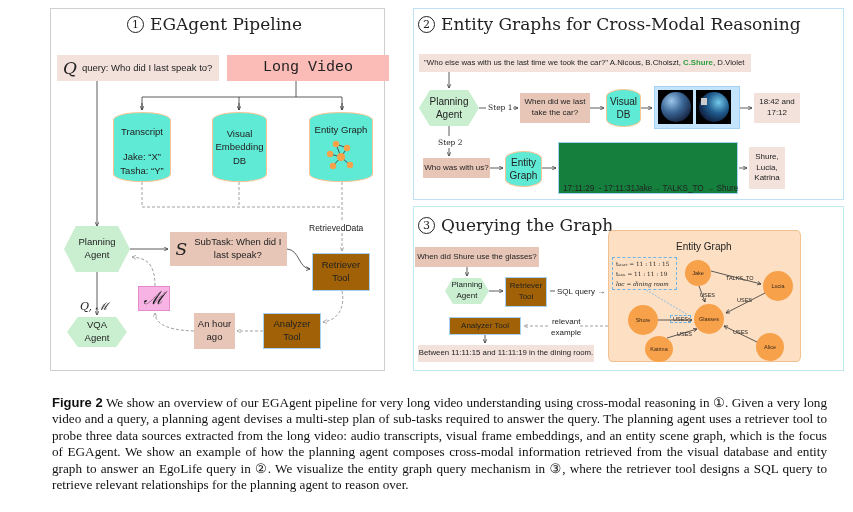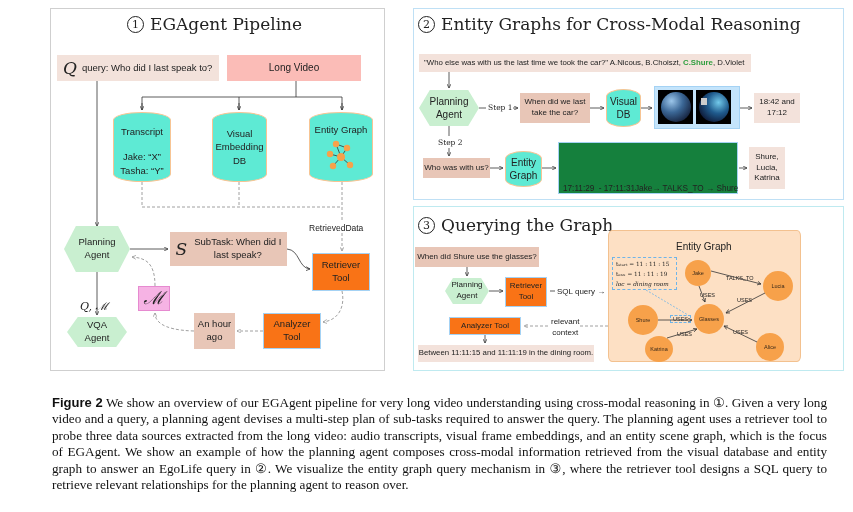--- a/index.html
+++ b/index.html
@@ -8,21 +8,21 @@
   .panel { position: absolute; border: 1px solid #d0d0d0; background: #fff; }
   .panel.p1 { left: 50px; top: 8px; width: 335px; height: 363px; border-color: #cfcfcf; }
   .panel.p2 { left: 413px; top: 8px; width: 431px; height: 192px; border-color: #bfe0f5; }
   .panel.p3 { left: 413px; top: 206px; width: 431px; height: 165px; border-color: #bfeaf0; }
   .ptitle { position: absolute; font-family: "DejaVu Serif", serif; font-size: 17px; color: #222; white-space: nowrap; }
   .circ { display: inline-block; width: 17px; height: 17px; border: 1.3px solid #222; border-radius: 50%; font-size: 11px; text-align: center; line-height: 15px; margin-right: 6px; vertical-align: 2px; font-family: "DejaVu Serif", serif; }
   .box { position: absolute; display: flex; align-items: center; justify-content: center; text-align: center; font-size: 9.5px; line-height: 1.35; color: #222; }
   .beige { background: #f3e2db; }
   .salmon { background: #e8c6b7; }
   .pink { background: #fbbcb7; }
-  .blue { background: #f97316; border: 1px solid #a4d2f4; }
+  .blue { background: #a16207; border: 1px solid #a4d2f4; }
   .hex { background: #c9efd0; clip-path: polygon(18% 0, 82% 0, 100% 50%, 82% 100%, 18% 100%, 0 50%); }
   .cyl { position: absolute; background: #5eead4; border: 1px solid #f7c493; border-radius: 50% / 8px; display: flex; flex-direction: column; align-items: center; justify-content: center; text-align: center; font-size: 9.5px; line-height: 1.4; color: #222; }
   .magenta { background: #f6b3e4; border: 1px solid #e68ad0; font-family: "DejaVu Serif", serif; font-style: italic; font-size: 18px; }
   .lbl { position: absolute; font-size: 8.5px; color: #222; white-space: nowrap; }
   .serif { font-family: "DejaVu Serif", serif; }
   .italic { font-style: italic; }
   svg.wires { position: absolute; left: 0; top: 0; width: 853px; height: 512px; pointer-events: none; }
   .node { position: absolute; border-radius: 50%; background: #f7a14a; display: flex; align-items: center; justify-content: center; font-size: 5.5px; color: #3a2a1a; }
   .caption { position: absolute; left: 52px; top: 395px; width: 775px; font-family: "Liberation Serif", serif; font-size: 13.2px; line-height: 16.4px; color: #111; text-align: justify; }
   .caption .fig { font-family: "Liberation Sans", sans-serif; font-weight: bold; font-size: 13px; }
@@ -38,21 +38,21 @@
 
 <div class="panel p1"></div>
 <div class="ptitle" style="left:127px; top:14px;">
   <span class="circ">1</span><span>EGAgent Pipeline</span>
 </div>
 
 <div class="box beige" style="left:57px; top:55px; width:162px; height:26px; justify-content:flex-start; padding-left:6px;">
   <span class="serif italic" style="font-size:17px; margin-right:5px;">Q</span>
   <span>query: Who did I last speak to?</span>
 </div>
-<div class="box pink" style="left:227px; top:55px; width:134px; height:26px; font-size:10px;">Long Video</div>
+<div class="box pink" style="left:227px; top:55px; width:162px; height:26px; font-size:15px;font-family:Liberation Mono, monospace;">Long Video</div>
 
 <div class="cyl" style="left:113px; top:112px; width:58px; height:70px; justify-content:flex-start; padding-top:12px;">
   <div>Transcript</div>
   <div style="margin-top:12px;">Jake: “X”</div>
   <div>Tasha: “Y”</div>
 </div>
 <div class="cyl" style="left:212px; top:112px; width:55px; height:70px;">
   <div>Visual</div>
   <div>Embedding</div>
   <div>DB</div>
@@ -198,21 +198,21 @@
 <div class="box blue" style="left:505px; top:277px; width:42px; height:30px; font-size:8px;">
   <div>
       <div>Retriever</div>
       <div>Tool</div>
     </div>
 </div>
 <div class="lbl" style="left:557px; top:287px; font-size:8px;">SQL query →</div>
 <div class="box blue" style="left:449px; top:317px; width:72px; height:18px; font-size:8px;">Analyzer Tool</div>
 <div class="lbl" style="left:551px; top:316px; font-size:8px; text-align:center; line-height:11px;">
   <div>relevant</div>
-  <div>context</div>
+  <div>example</div>
 </div>
 <div class="box beige" style="left:418px; top:345px; width:176px; height:17px; font-size:7.8px;">Between 11:11:15 and 11:11:19 in the dining room.</div>
 
 <div class="eg-box" style="left:608px; top:230px; width:193px; height:132px;"></div>
 <div class="lbl" style="left:676px; top:241px; font-size:10px;">Entity Graph</div>
 <div class="abs" style="left:612px; top:257px; width:65px; height:33px; border:1px dashed #6fb4e8; font-family:'DejaVu Serif', serif; font-size:5.8px; line-height:10px; padding:1px 3px; white-space:nowrap;">
   <div>tₛₜₐᵣₜ = 11 : 11 : 15</div>
   <div>tₑₙₓ = 11 : 11 : 19</div>
   <div class="italic">loc = dining room</div>
 </div>

